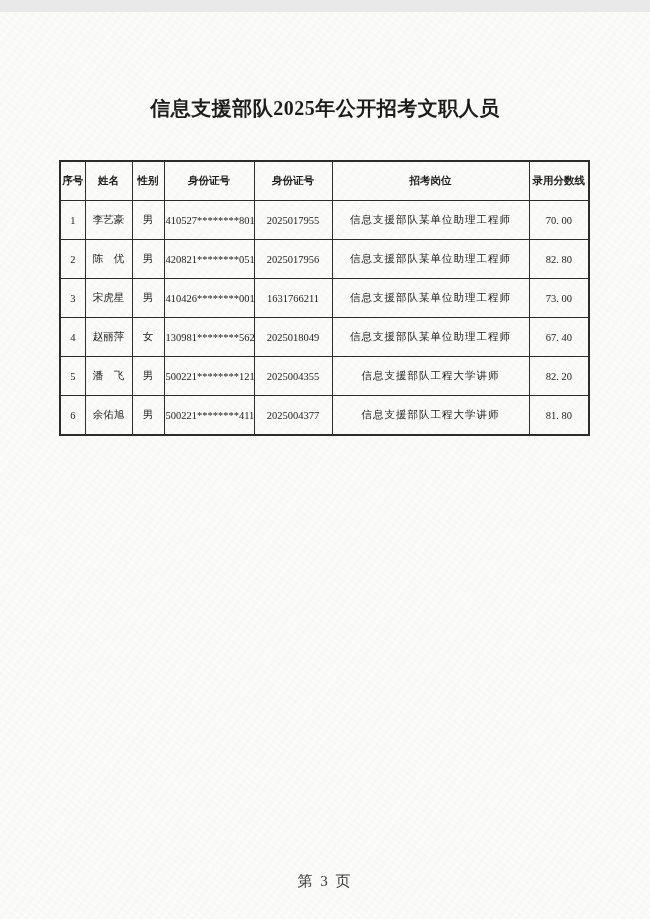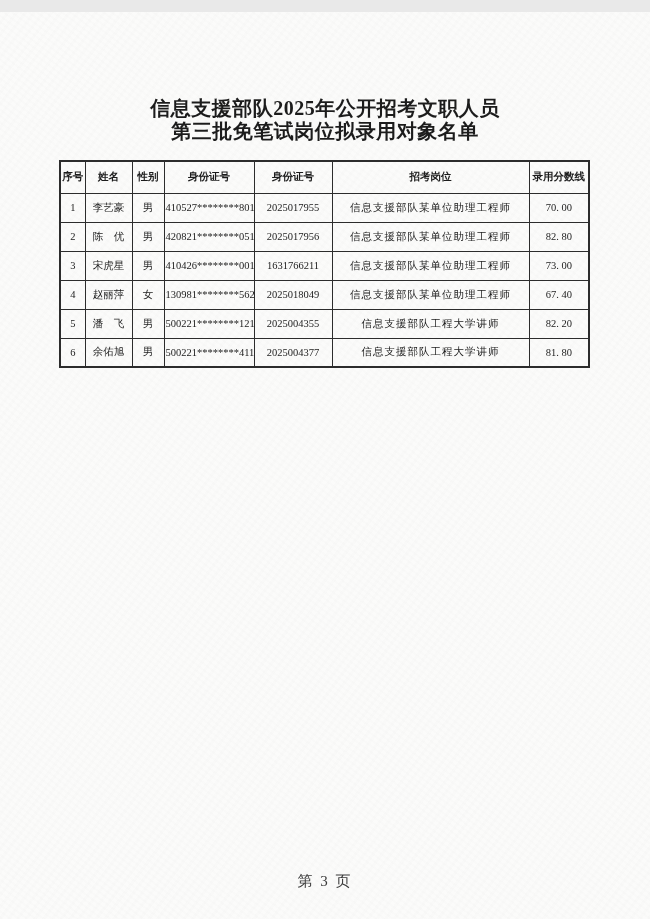--- a/index.html
+++ b/index.html
@@ -42,21 +42,21 @@
     border-collapse: collapse;
     table-layout: fixed;
     border: 2px solid #2c2c2c;
   }
   .roster-table th, .roster-table td {
     border: 1px solid #2c2c2c;
     text-align: center;
     vertical-align: middle;
     overflow: hidden;
     white-space: nowrap;
-    padding: 0 1px;
+    padding: 12px 1px;
   }
   .roster-table th {
     height: 32px;
     font-family: "Liberation Sans", "DejaVu Sans", sans-serif;
     font-weight: bold;
     font-size: 10.5px;
   }
   .roster-table td {
     height: 29px;
     font-size: 10.5px;
@@ -80,21 +80,20 @@
     color: #3a3a3a;
   }
 </style>
 </head>
 <body>
 
 <div class="page">
 
   <div class="doc-title">
     <div>信息支援部队2025年公开招考文职人员</div>
-    <div>第三批免笔试岗位拟录用对象名单</div>
   </div>
 
   <table class="roster-table">
     <colgroup>
       <col class="col-seq">
         <col class="col-name">
         <col class="col-sex">
         <col class="col-id">
       <col class="col-code">
         <col class="col-post">

